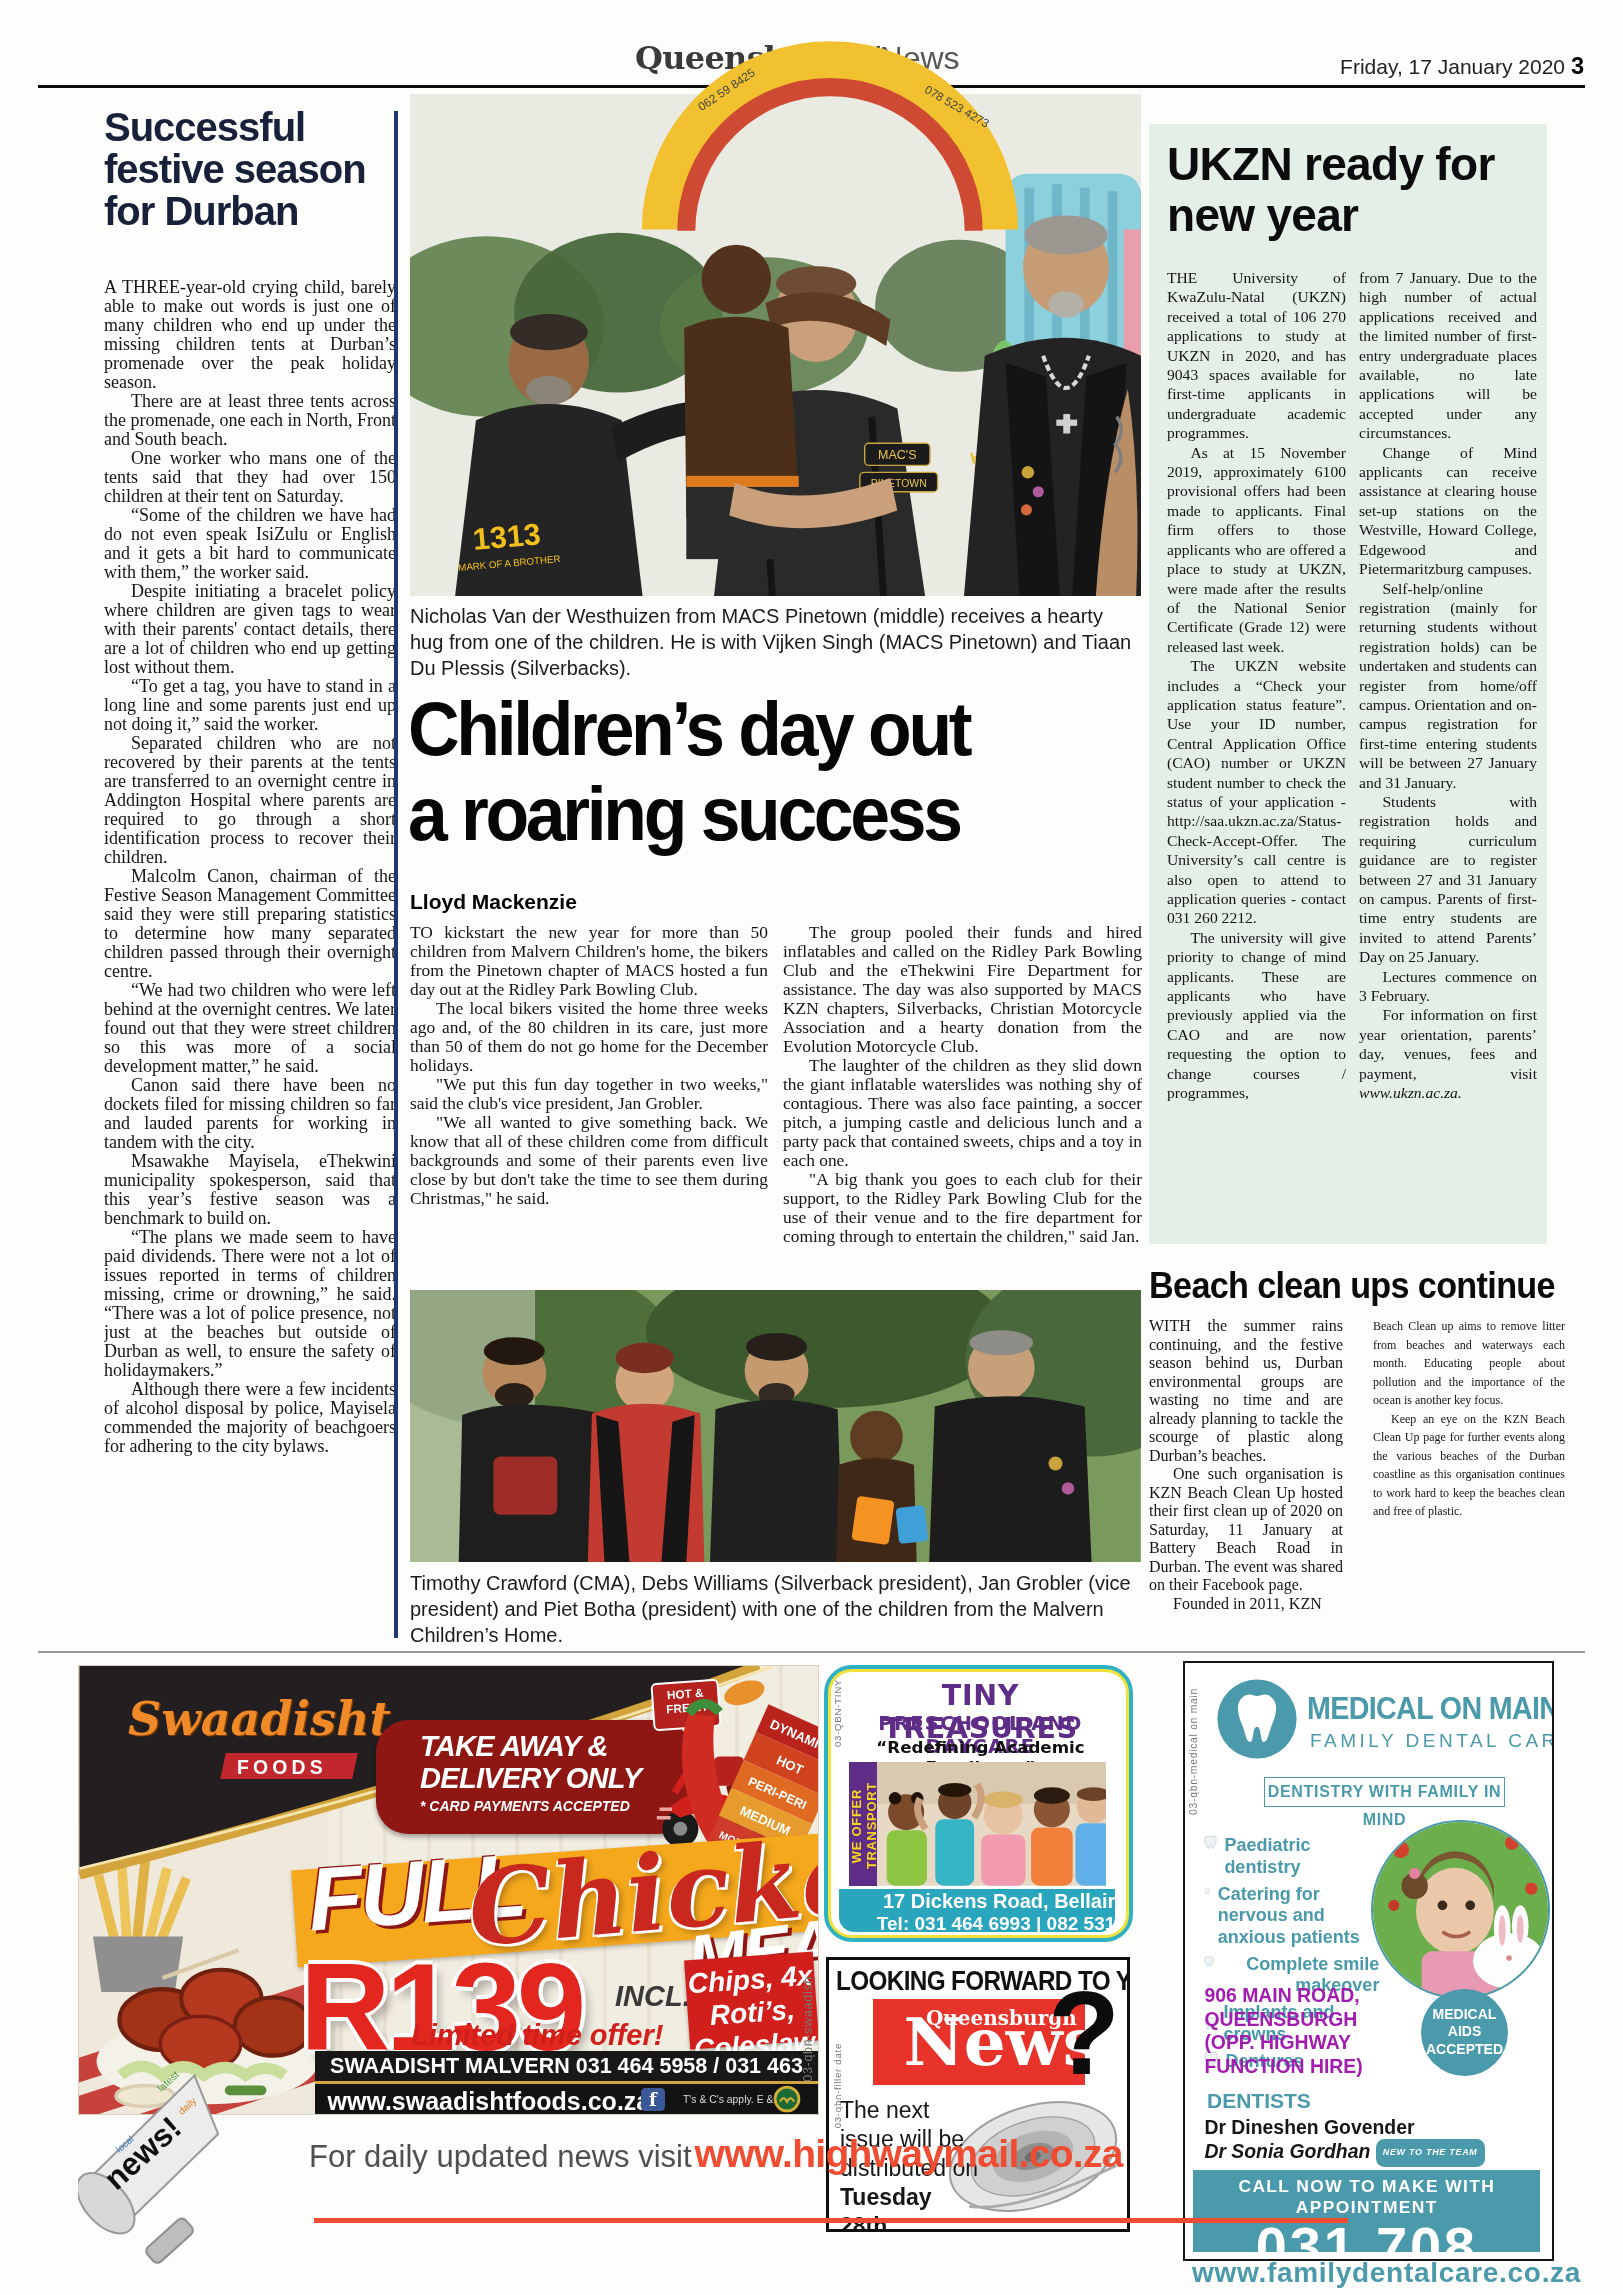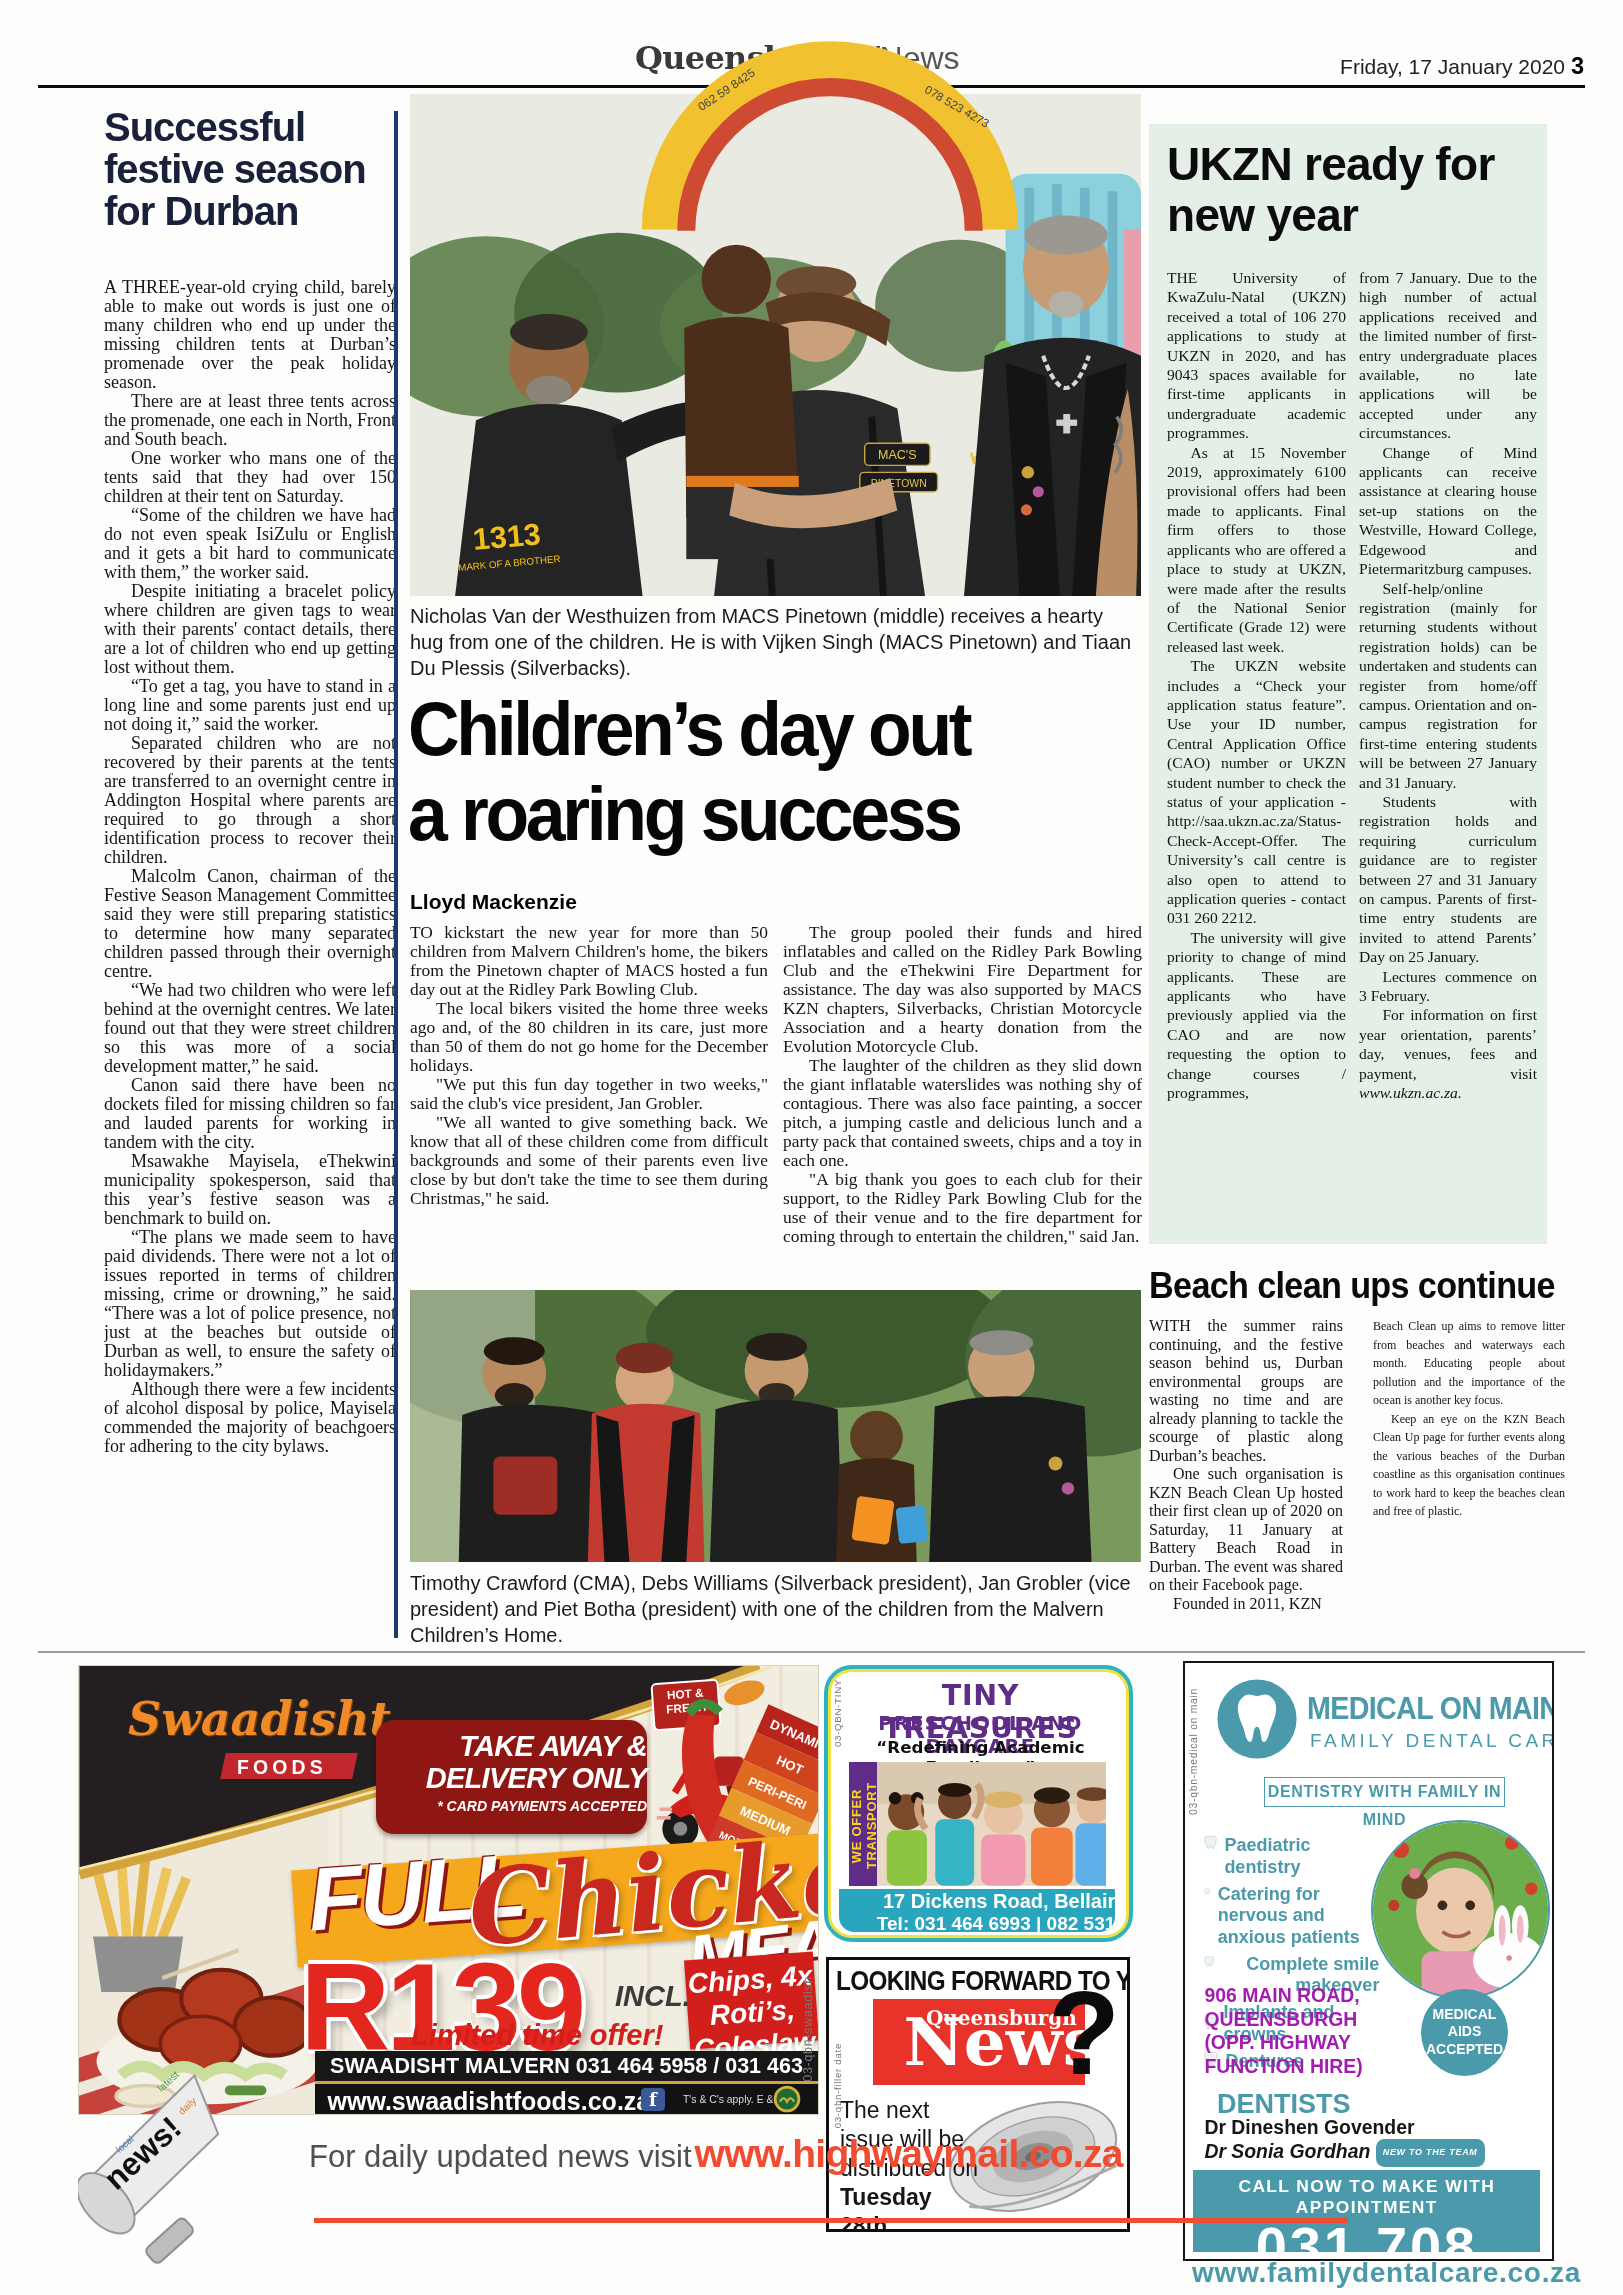--- a/index.html
+++ b/index.html
@@ -18,21 +18,21 @@
   .lefttitle{font-size:40px;line-height:42px;font-weight:700;color:#18203a;letter-spacing:-1px;}
   .bigheadline{font-weight:700;font-size:76px;line-height:85px;letter-spacing:-3.5px;color:#060606;transform:scaleX(.94);transform-origin:left top;white-space:nowrap;}
   .caption{font-size:20px;line-height:26px;color:#1b1b1b;}
   .byline{font-size:21px;font-weight:700;color:#000;}
   .greenbox{background:#e4efe8;}
   .ukzntitle{font-size:46px;line-height:51px;font-weight:700;letter-spacing:-0.7px;color:#0c0c0c;}
   .beachtitle{font-size:36px;font-weight:700;letter-spacing:-0.7px;color:#0b0b0b;transform:scaleX(.95);transform-origin:left;white-space:nowrap;}
   .vcode{writing-mode:vertical-rl;transform:rotate(180deg);font-size:12.5px;color:#777;letter-spacing:0.7px;white-space:nowrap;}
   
   .sw-ad{background:repeating-linear-gradient(90deg,#f2ede1 0 40px,#e9e1d1 40px 44px);overflow:hidden;border:0.7px solid #d8d2c4;}
-  .sw-take{background:#8e1713;border-radius:18px;color:#fff;text-align:right;font-style:italic;font-weight:700;box-shadow:0 2.8px 5.6px rgba(0,0,0,.35);}
+  .sw-take{background:#8e1713;border-radius:32px;color:#fff;text-align:left;font-style:italic;font-weight:700;box-shadow:0 2.8px 5.6px rgba(0,0,0,.35);padding-left:44px;}
   .sw-take .l1{font-size:29px;line-height:32px;letter-spacing:-0.7px;}
   .sw-take .note{font-size:14px;margin-top:4.2px;letter-spacing:0;}
   .sw-hot{background:#b5211c;border:2.1px solid #fff;border-radius:5.6px;color:#fff;font-weight:700;font-size:11.8px;line-height:14px;text-align:center;padding-top:4.2px;transform:rotate(-4deg);}
   .sw-yellow{background:#f5a81c;transform:rotate(-4deg);box-shadow:0 2.1px 4.2px rgba(0,0,0,.25);}
   .sw-full{font-size:89px;font-weight:900;font-style:italic;color:#fff;letter-spacing:-2.8px;text-shadow:3.5px 3.5px 0 #8e1713,-1.4px -1.4px 0 #8e1713;transform:rotate(-4deg);}
   .sw-chicken{font-family:"DejaVu Serif",serif;font-style:italic;font-weight:bold;font-size:104px;color:#c8281e;text-shadow:2.8px 2.8px 0 #fff,-2.1px 2.1px 0 #fff,4.2px 5.6px 7px rgba(0,0,0,.3);transform:rotate(-5deg);}
   .sw-meal{font-size:69px;font-weight:900;font-style:italic;color:#fff;letter-spacing:-2.1px;text-shadow:3.5px 3.5px 0 #8e1713;transform:rotate(-7deg);}
   .sw-price{font-size:125px;font-weight:900;color:#e3271e;letter-spacing:-4.2px;text-shadow:4.2px 0 0 #fff,-4.2px 0 0 #fff,0 4.2px 0 #fff,0 -4.2px 0 #fff,7px 8.3px 8.3px rgba(0,0,0,.25);}
   .sw-incl{font-size:29px;font-weight:700;font-style:italic;color:#3a3a3a;}
   .sw-inclbox{background:#d1201c;transform:rotate(-4deg);color:#fff;font-weight:700;font-style:italic;font-size:28px;line-height:33px;text-align:center;padding-top:7px;box-shadow:0 2.1px 4.2px rgba(0,0,0,.3);}
@@ -490,21 +490,21 @@
       <div>906 MAIN ROAD,</div>
       <div>QUEENSBURGH</div>
       <div>(OPP. HIGHWAY</div>
       <div>FUNCTION HIRE)</div>
     </div>
     <div class="abs md-aids" style="left:236px;top:326px;width:87px;height:87px;padding-top:16.7px;box-sizing:border-box;text-align:center;">
       <div>MEDICAL</div>
       <div>AIDS</div>
       <div>ACCEPTED</div>
     </div>
-    <div class="abs md-teal" style="left:32px;top:426px;font-size:27px;font-weight:700;">DENTISTS</div>
+    <div class="abs md-teal" style="left:22px;top:426px;font-size:21px;font-weight:700;">DENTISTS</div>
     <div class="abs md-drs" style="left:19.4px;top:453px;">Dr Dineshen Govender</div>
     <div class="abs md-drs" style="left:19.4px;top:476px;font-style:italic;"><span>Dr Sonia Gordhan</span> <span class="md-badge">NEW TO THE TEAM</span></div>
     <div class="abs md-band" style="left:8.3px;top:507px;width:347px;height:82px;">
       <div class="md-call" style="padding-top:5.6px;">CALL NOW TO MAKE WITH APPOINTMENT</div>
       <div class="md-phone">031 708 1408</div>
     </div>
 
     <div class="abs md-web" style="left:0;top:594px;width:367px;"></div>
 
     <div class="abs" style="left:0;top:591px;width:367px;"></div>

